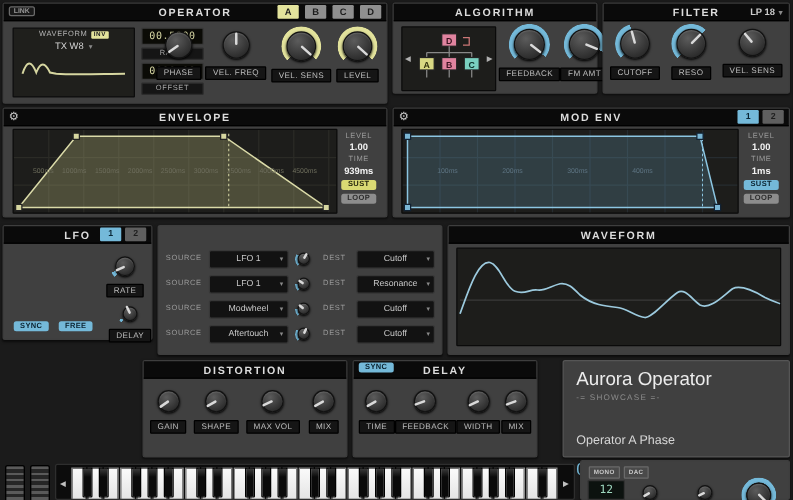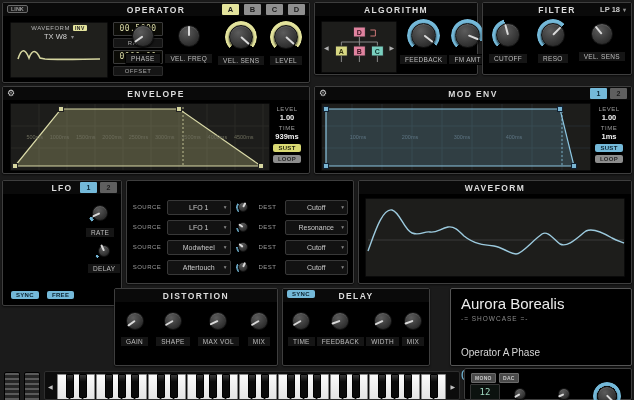--- a/index.html
+++ b/index.html
@@ -1,18 +1,18 @@
 <!DOCTYPE html>
 <html><head>
 <meta charset="utf-8">
 <style>
   html,body{margin:0;padding:0;background:#181818;}
   body{font-family:"Liberation Sans",sans-serif;-webkit-font-smoothing:antialiased;}
   .root{position:relative;width:634px;height:400px;background:#1b1b1b;overflow:hidden;}
-  .panel{position:absolute;background:#000000;border:1px solid #3e3e3e;border-radius:2px;box-sizing:border-box;box-shadow:0 1px 2px rgba(0,0,0,.6);}
+  .panel{position:absolute;background:#404040;border:1px solid #3e3e3e;border-radius:2px;box-sizing:border-box;box-shadow:0 1px 2px rgba(0,0,0,.6);}
   .hdr{position:relative;height:13px;background:#0a0a0a;display:flex;align-items:center;justify-content:center;border-bottom:1px solid #000;}
   .hdr-title{font-size:8.5px;font-weight:bold;color:#dcdcdc;letter-spacing:1.4px;}
   .gear{position:absolute;left:4px;top:1px;font-size:9px;color:#cfcfcf;line-height:11px;}
   .linkbtn{position:absolute;left:4px;top:2px;border:1px solid #6a6a6a;color:#9a9a9a;font-size:5.5px;font-weight:bold;padding:0px 3px;border-radius:2px;background:#1a1a1a;}
   .optabs{position:absolute;right:4px;top:1px;display:flex;gap:5px;}
   .optab{width:17px;height:11px;font-size:7.5px;font-weight:bold;display:flex;align-items:center;justify-content:center;background:#8f8f8f;color:#1d1d1d;border-radius:1px;}
   .optab.active{background:#e3e39c;}
   .numtabs{position:absolute;right:4px;top:1px;display:flex;gap:3px;}
   .numtab{min-width:13px;height:11px;padding:0 2px;font-size:7px;font-weight:bold;display:flex;align-items:center;justify-content:center;background:#5f5f5f;color:#1d1d1d;border-radius:1px;}
   .numtab.active{background:#74b9d9;color:#0a2736;}
@@ -312,21 +312,21 @@
     <div class="envside" style="right:3px;top:16px;width:38px;">
       <span class="sidelbl">LEVEL</span>
       <span class="sideval">1.00</span>
       <span class="sidelbl">TIME</span>
       <span class="sideval">1ms</span>
       <span class="pill on-b">SUST</span>
       <span class="pill off">LOOP</span>
     </div>
   </section>
 
-  <section class="panel" style="left:2px;top:180px;width:120px;height:126px;">
+  <section class="panel" style="left:2px;top:180px;width:120px;height:92px;">
     <div class="hdr">
       <span class="hdr-title">LFO</span>
       <div class="numtabs">
         <span class="numtab active">1</span>
         <span class="numtab">2</span>
       </div>
     </div>
     <div class="kcol" style="position:absolute;left:82px;top:20px;">
       <div class="knob" style="width:24px;height:24px;--rot:-115deg;--deg:20deg;--arc:#74b9d9;">
           <i class="arc"></i>
@@ -508,21 +508,21 @@
             <i class="arc"></i>
             <i class="cap"></i>
             <i class="ind"></i>
           </div>
         <div class="kplate">MIX</div>
       </div>
     </div>
   </section>
 
   <section class="panel" style="left:450px;top:288px;width:182px;height:78px;border-color:#555;padding:6px 10px;box-sizing:border-box;">
-    <div class="showname">Aurora Borealis</div>
+    <div class="showname">Aurora Operator</div>
     <div class="showtag">-= SHOWCASE =-</div>
     <div class="showparam">Operator A Phase</div>
     <div class="showval">0 deg</div>
   </section>
 
   <div class="wheel" style="left:4px;"></div>
   <div class="wheel" style="left:24px;"></div>
 
   <div class="kbd">
     <span class="karrow" style="left:3px;">◀</span>

